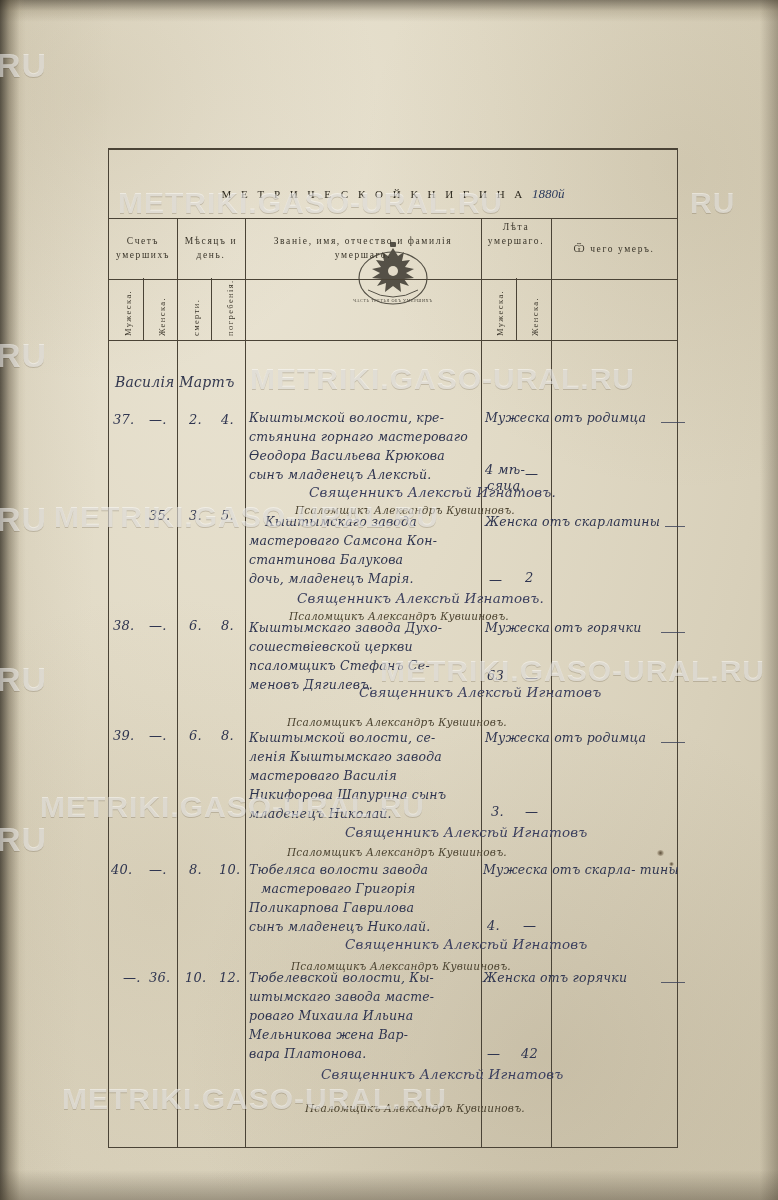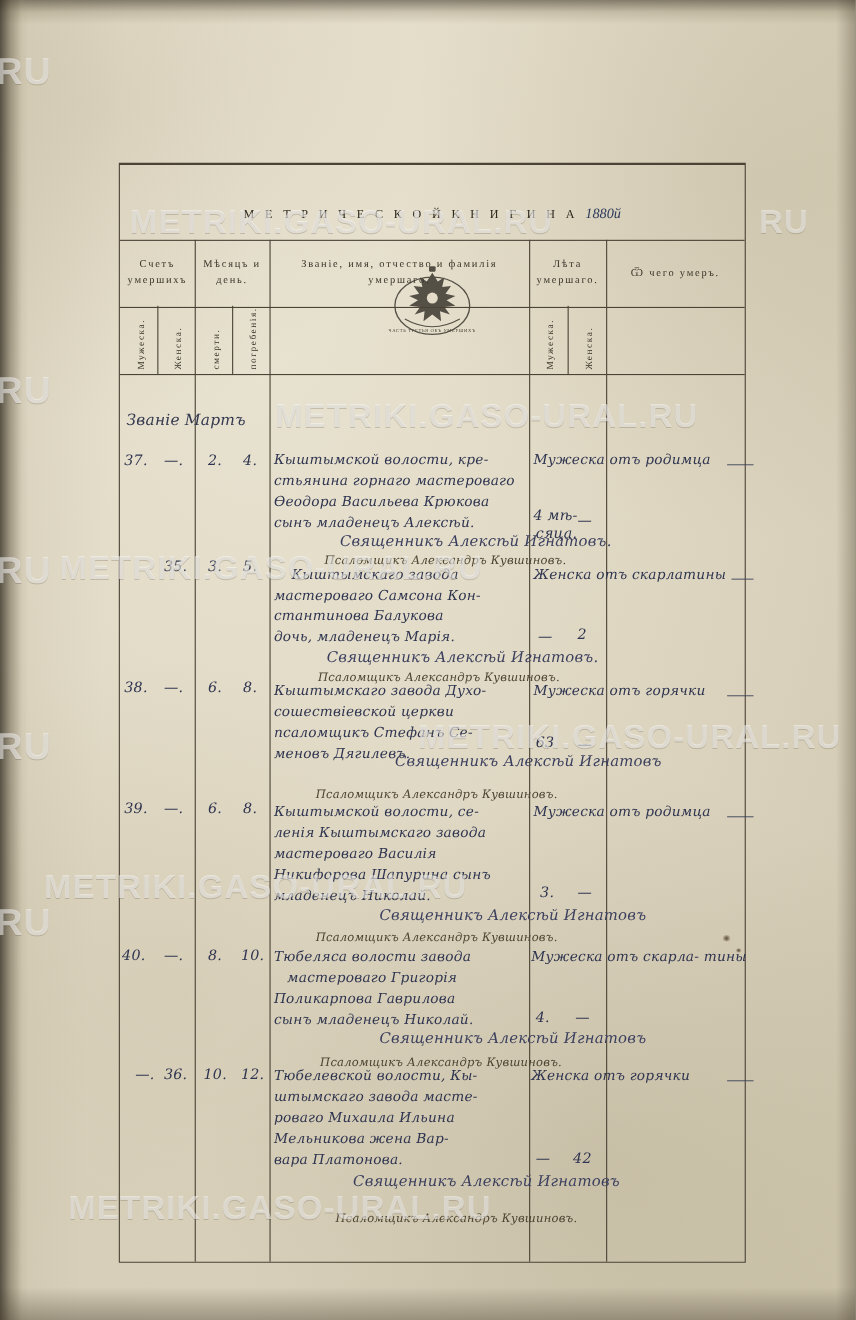--- a/index.html
+++ b/index.html
@@ -235,31 +235,31 @@
     <div class="vline" style="left:372px;"></div>
     <div class="vline" style="left:442px;"></div>
 
     <div class="vline short" style="left:34px;"></div>
     <div class="vline short" style="left:102px;"></div>
     <div class="vline short" style="left:407px;"></div>
 
     <div class="hcell" style="left:0;  top:84px;  width:68px;">Счетъ умершихъ</div>
     <div class="hcell" style="left:68px; top:84px; width:68px;">Мѣсяцъ и день.</div>
     <div class="hcell" style="left:136px;top:84px; width:236px;">Званіе, имя, отчество и фамилія умершаго.</div>
-    <div class="hcell" style="left:372px;top:84px; width:70px;text-align:center;">Лѣта умершаго.</div>
+    <div class="hcell" style="left:372px;top:70px; width:70px;text-align:center;">Лѣта умершаго.</div>
     <div class="hcell" style="left:442px;top:92px; width:126px;">Ѿ чего умеръ.</div>
 
     <div class="vcell" style="left:14px;  top:186px;">Мужеска.</div>
     <div class="vcell" style="left:48px;  top:186px;">Женска.</div>
     <div class="vcell" style="left:82px;  top:186px;">смерти.</div>
     <div class="vcell" style="left:116px; top:186px;">погребенія.</div>
     <div class="vcell" style="left:386px; top:186px;">Мужеска.</div>
     <div class="vcell" style="left:421px; top:186px;">Женска.</div>
 
-    <div class="hw month" style="left:6px; top:224px;">Званіе Мартъ</div>
+    <div class="hw month" style="left:6px; top:224px;">Василія Мартъ</div>
 
     <div class="hw num" style="left:4px;  top:262px;">37.</div>
     <div class="hw num" style="left:40px; top:262px;">—.</div>
     <div class="hw num" style="left:80px; top:262px;">2.</div>
     <div class="hw num" style="left:112px;top:262px;">4.</div>
     <div class="hw" style="left:140px; top:260px;">Кыштымской волости, кре-</div>
     <div class="hw" style="left:140px; top:279px;">стьянина горнаго мастероваго</div>
     <div class="hw" style="left:140px; top:298px;">Өеодора Васильева Крюкова</div>
     <div class="hw" style="left:140px; top:317px;">сынъ младенецъ Алексѣй.</div>
     <div class="hw sig" style="left:200px; top:334px;">Священникъ Алексѣй Игнатовъ.</div>

